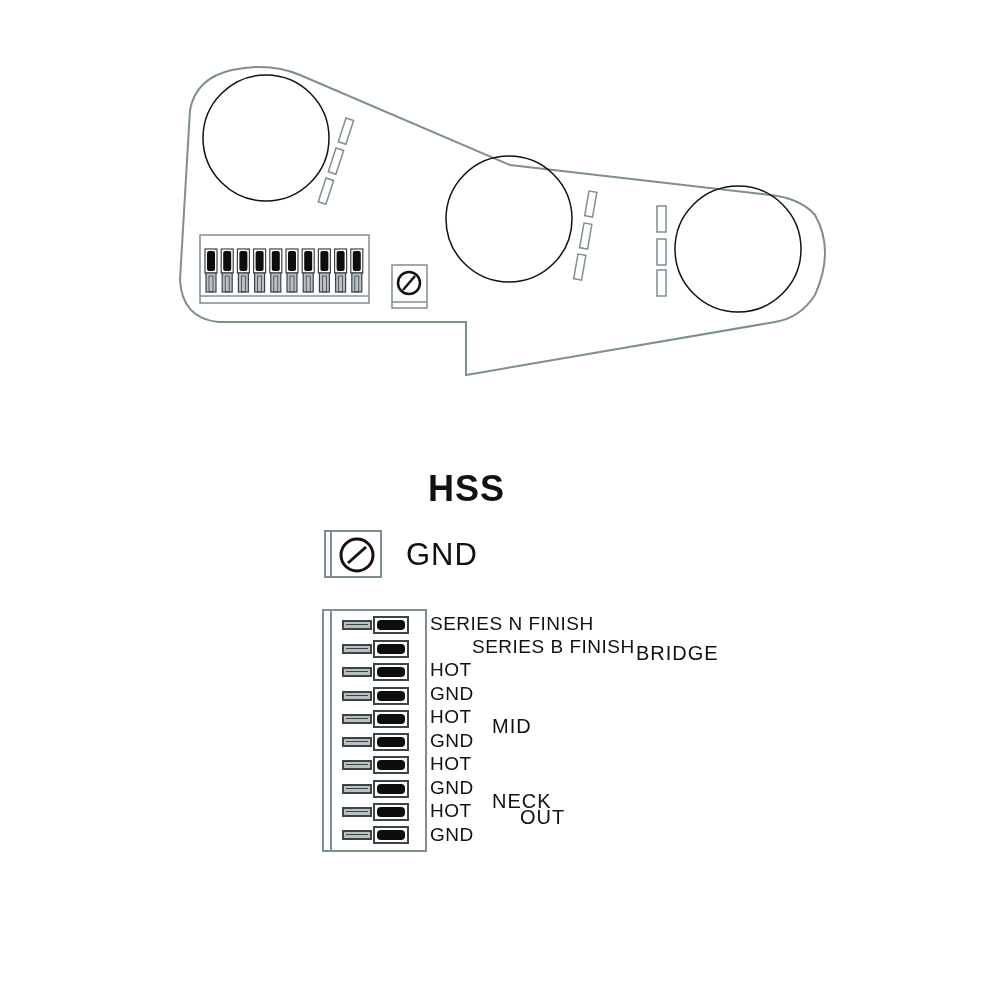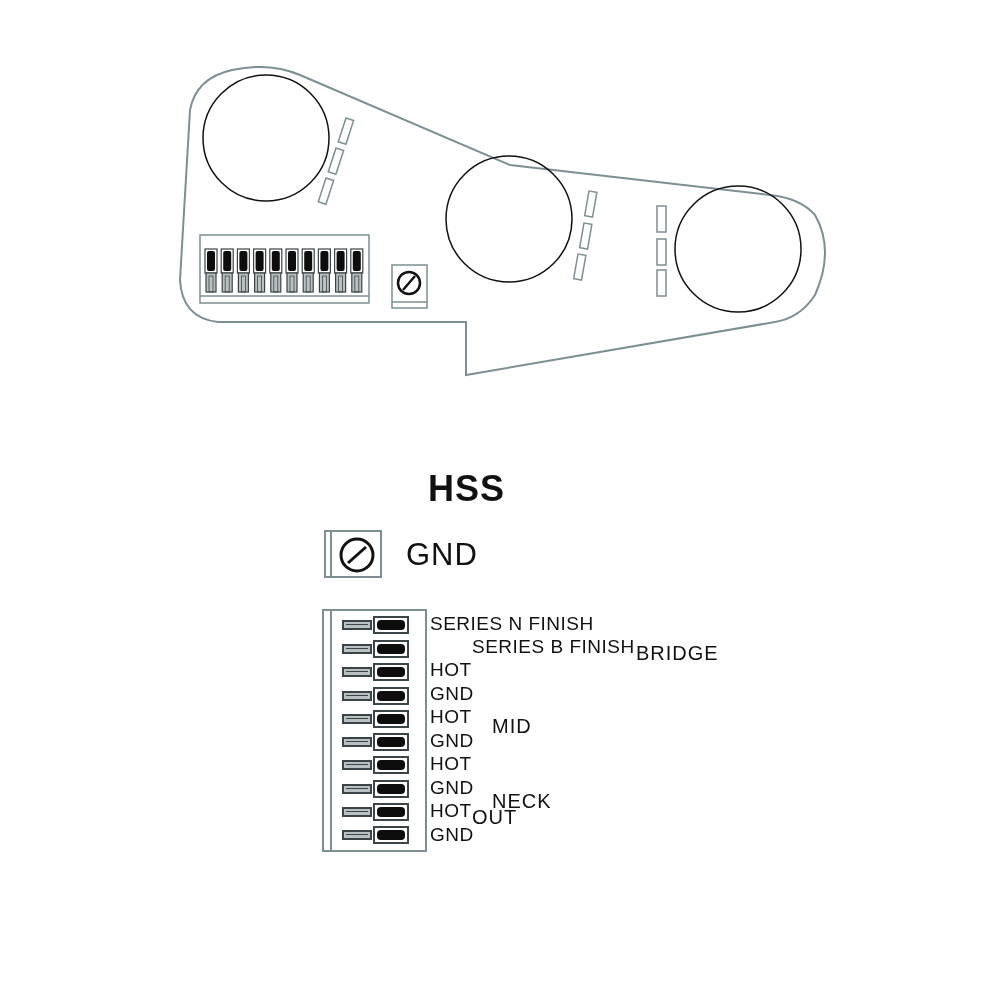--- a/index.html
+++ b/index.html
@@ -191,13 +191,13 @@
 <div class="pin-label" style="top:707px;">HOT</div>
 <div class="pin-label" style="top:731px;">GND</div>
 <div class="pin-label" style="top:754px;">HOT</div>
 <div class="pin-label" style="top:778px;">GND</div>
 <div class="pin-label" style="top:801px;">HOT</div>
 <div class="pin-label" style="top:825px;">GND</div>
 
 <div class="group-label" style="left:636px; top:642px;">BRIDGE</div>
 <div class="group-label" style="left:492px; top:715px;">MID</div>
 <div class="group-label" style="left:492px; top:790px;">NECK</div>
-<div class="group-label" style="left:472px; top:806px;">OUT</div>
+<div class="group-label" style="left:520px; top:806px;">OUT</div>
 
 </body></html>

